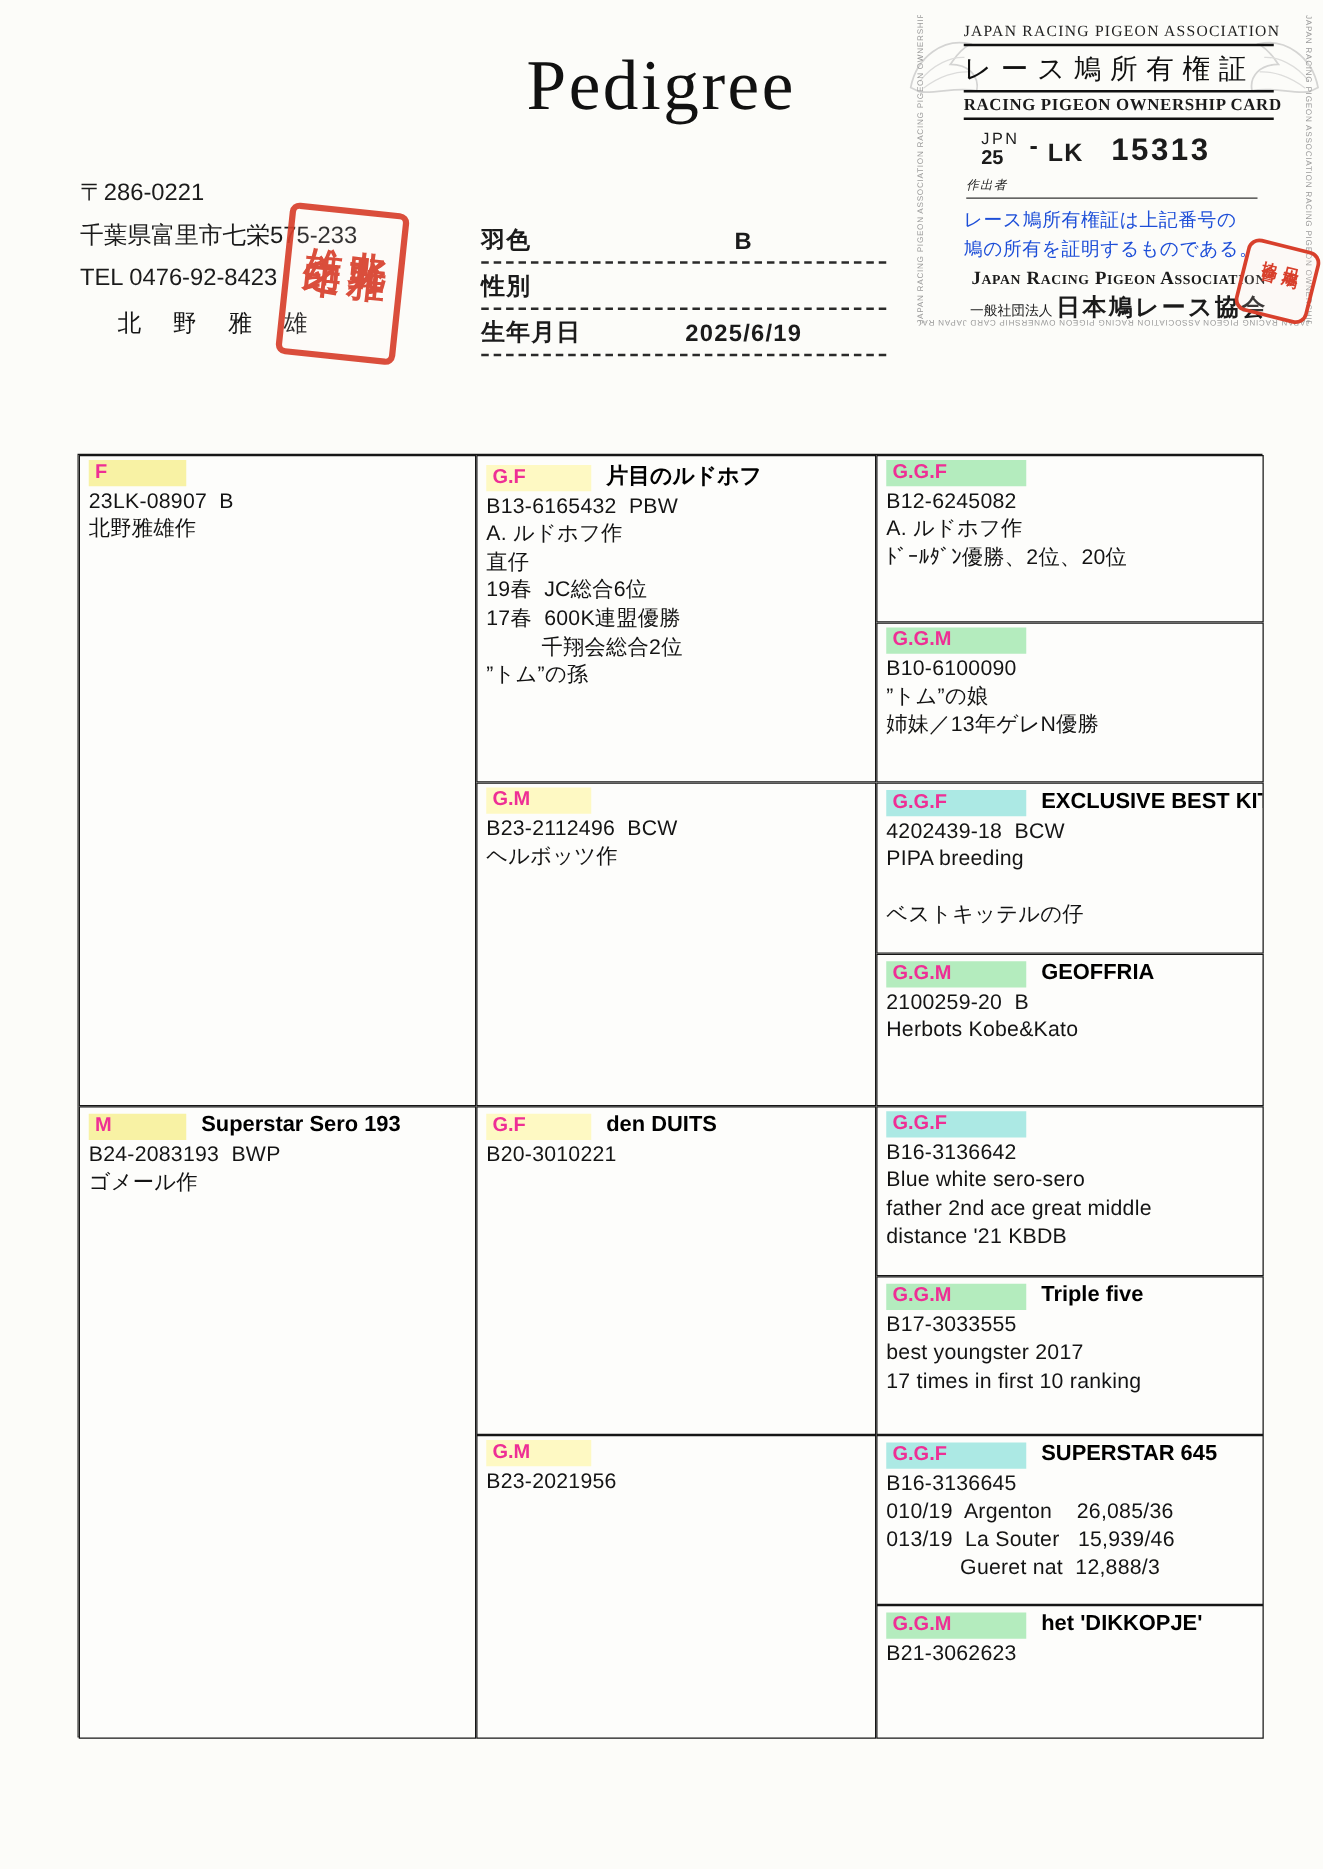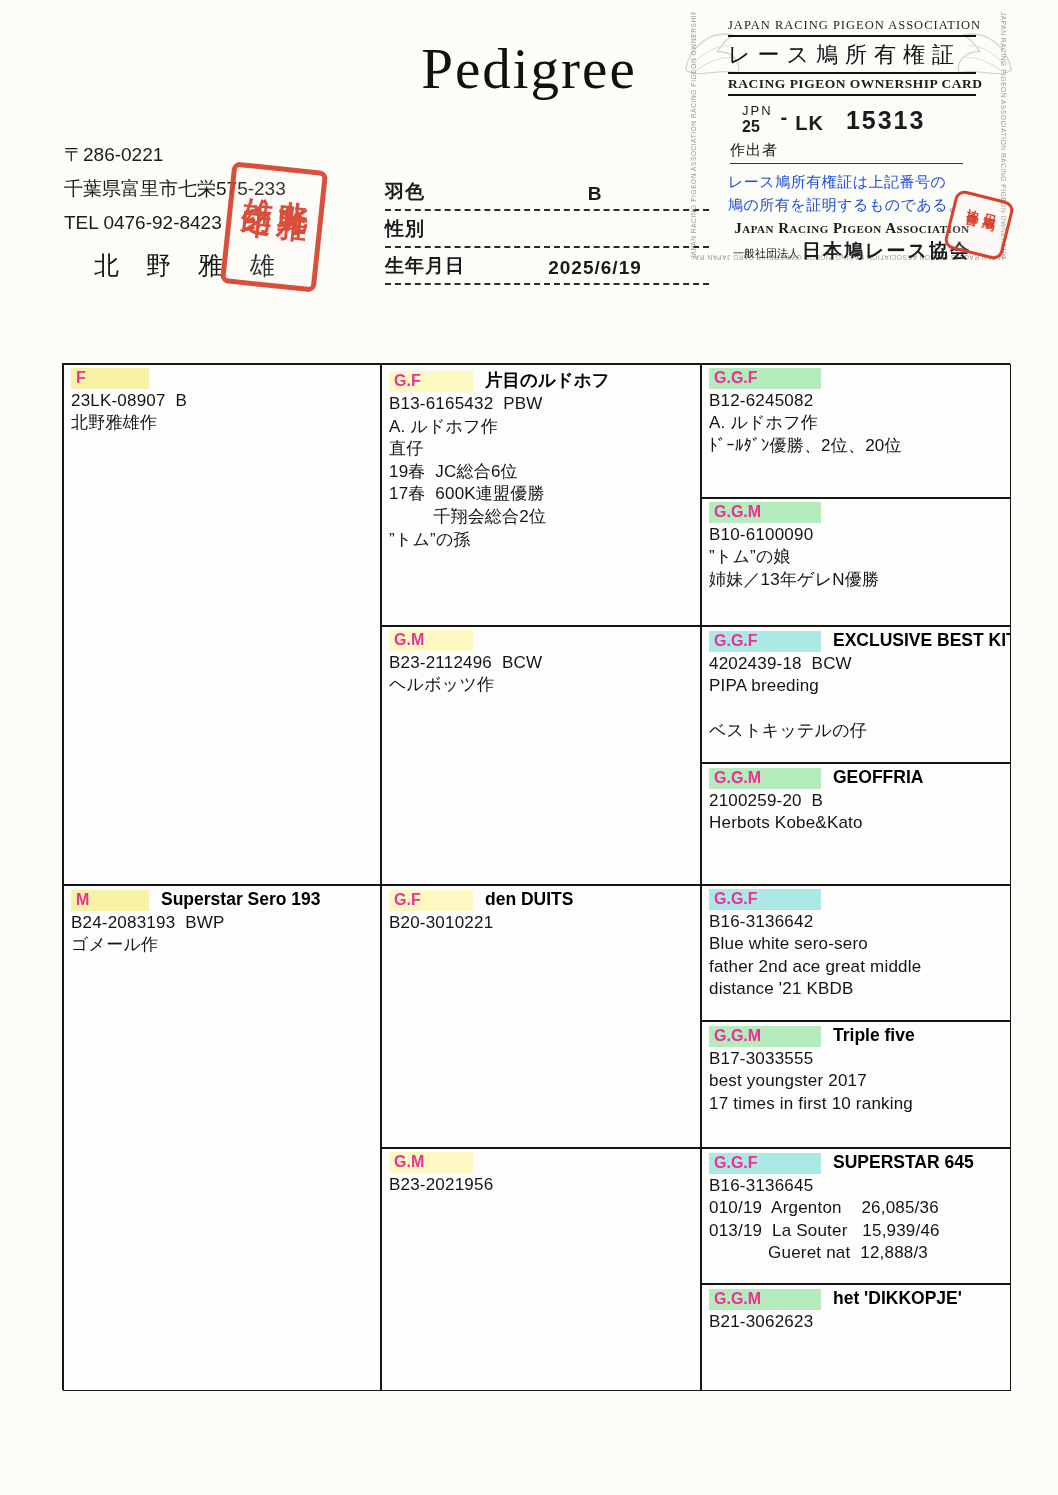--- a/index.html
+++ b/index.html
@@ -10,21 +10,21 @@
     color:#1b1b1b;overflow:hidden;
   }
   
   .title{
     position:absolute;left:0;top:36px;width:1058px;text-align:center;
     font-family:"Liberation Serif","DejaVu Serif",serif;
     font-size:57px;letter-spacing:2px;color:#111;
   }
   
   .owner{position:absolute;left:64px;top:138px;font-size:19px;line-height:1.78;}
-  .owner .name{font-size:25px;margin-left:30px;letter-spacing:10px;margin-top:4px;color:#151515;}
+  .owner .name{font-size:19px;margin-left:30px;letter-spacing:10px;margin-top:4px;color:#151515;}
   .owner-stamp{
     position:absolute;left:226px;top:166px;width:96px;height:122px;
     border:5px solid #d8402c;border-radius:8px;transform:rotate(6deg);
     display:flex;flex-direction:row;justify-content:center;gap:6px;
     padding:4px 2px;box-sizing:border-box;opacity:.92;background:rgba(255,240,236,.12);
   }
   .owner-stamp .col{
     writing-mode:vertical-rl;font-size:30px;line-height:1;color:#d8402c;
     font-family:"Liberation Serif","DejaVu Serif",serif;font-weight:bold;letter-spacing:5px;
   }
@@ -32,21 +32,21 @@
   .form{position:absolute;left:385px;top:174px;width:324px;}
   .form-row{
     display:flex;align-items:flex-end;
     border-bottom:2px dashed #2a2a2a;height:37px;box-sizing:border-box;
     padding-bottom:4px;
   }
   .form-row .lab{font-size:19px;font-weight:bold;width:96px;letter-spacing:1px;}
   .form-row .val{flex:1;text-align:center;font-size:19px;font-weight:bold;letter-spacing:1px;}
   .form-row.first .val{font-size:22px;}
   
-  .card{position:absolute;left:692px;top:12px;width:313px;height:247px;}
+  .card{position:absolute;left:735px;top:12px;width:313px;height:247px;}
   .card-inner{position:absolute;left:36px;top:6px;width:248px;}
   .card .assoc-top{
     font-family:"Liberation Serif","DejaVu Serif",serif;
     font-size:12.5px;text-align:center;letter-spacing:1px;color:#222;
     padding-bottom:2px;white-space:nowrap;
   }
   .card .titlebox{border-top:2.5px solid #111;border-bottom:2.5px solid #111;}
   .card .title-jp{
     font-size:22px;font-weight:normal;text-align:left;letter-spacing:7px;
     padding:3px 0 2px;border-bottom:2px solid #111;white-space:nowrap;color:#101010;
@@ -56,22 +56,22 @@
     font-size:13.5px;text-align:center;letter-spacing:.5px;padding:2px 0;white-space:nowrap;
   }
   .card .ring{display:flex;align-items:flex-end;margin:8px 0 2px 14px;gap:8px;}
   .card .jpn-stack{display:flex;flex-direction:column;line-height:1;}
   .card .jpn{font-size:13px;letter-spacing:2px;}
   .card .yr{font-size:16px;font-weight:bold;margin-top:2px;}
   .card .dash{font-size:20px;font-weight:bold;margin-bottom:6px;}
   .card .series{font-size:20px;font-weight:bold;letter-spacing:1px;}
   .card .number{font-size:25px;font-weight:bold;letter-spacing:2px;margin-left:14px;}
   .card .breeder{
-    font-size:15px;border-bottom:1.5px solid #333;width:94%;
-    padding-bottom:3px;margin:6px 0 7px 2px;letter-spacing:1px;
+    font-size:10px;border-bottom:1.5px solid #333;width:94%;
+    padding-bottom:3px;margin:6px 0 7px 2px;letter-spacing:1px;font-style:italic;
   }
   .card .note{font-size:15px;line-height:1.5;text-align:left;letter-spacing:.5px;color:#1d4ed8;}
   .card .assoc-bottom{
     font-family:"Liberation Serif","DejaVu Serif",serif;font-variant:small-caps;
     font-weight:bold;font-size:15px;text-align:center;letter-spacing:.5px;margin-top:4px;
     white-space:nowrap;
   }
   .card .assoc-jp{white-space:nowrap;text-align:center;margin-top:1px;}
   .card .assoc-jp .pfx{font-size:11px;margin-right:3px;}
   .card .assoc-jp .org{font-size:19px;font-weight:bold;letter-spacing:2px;}

